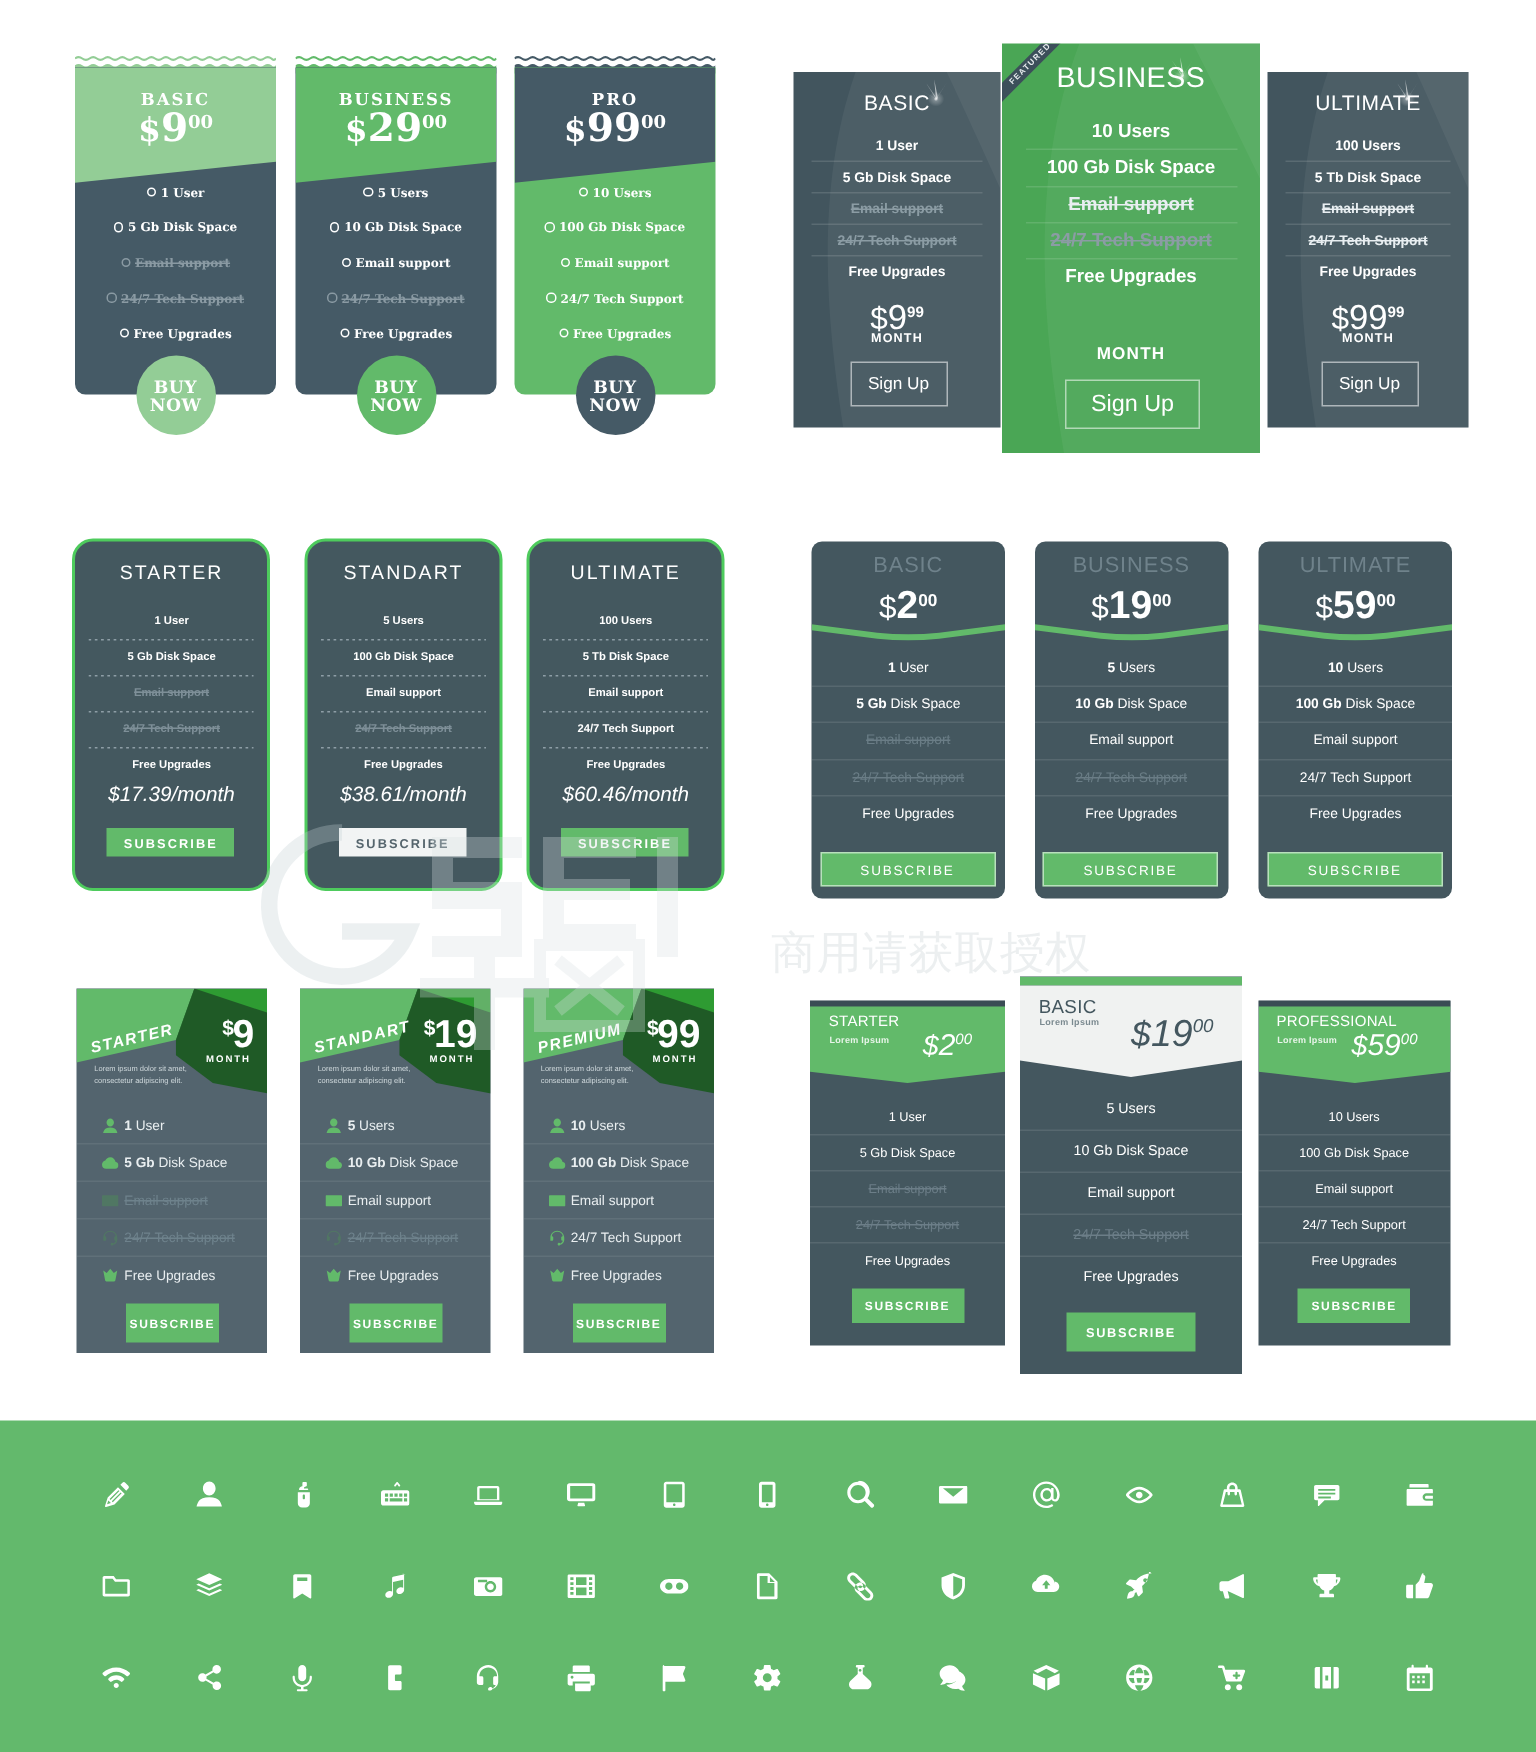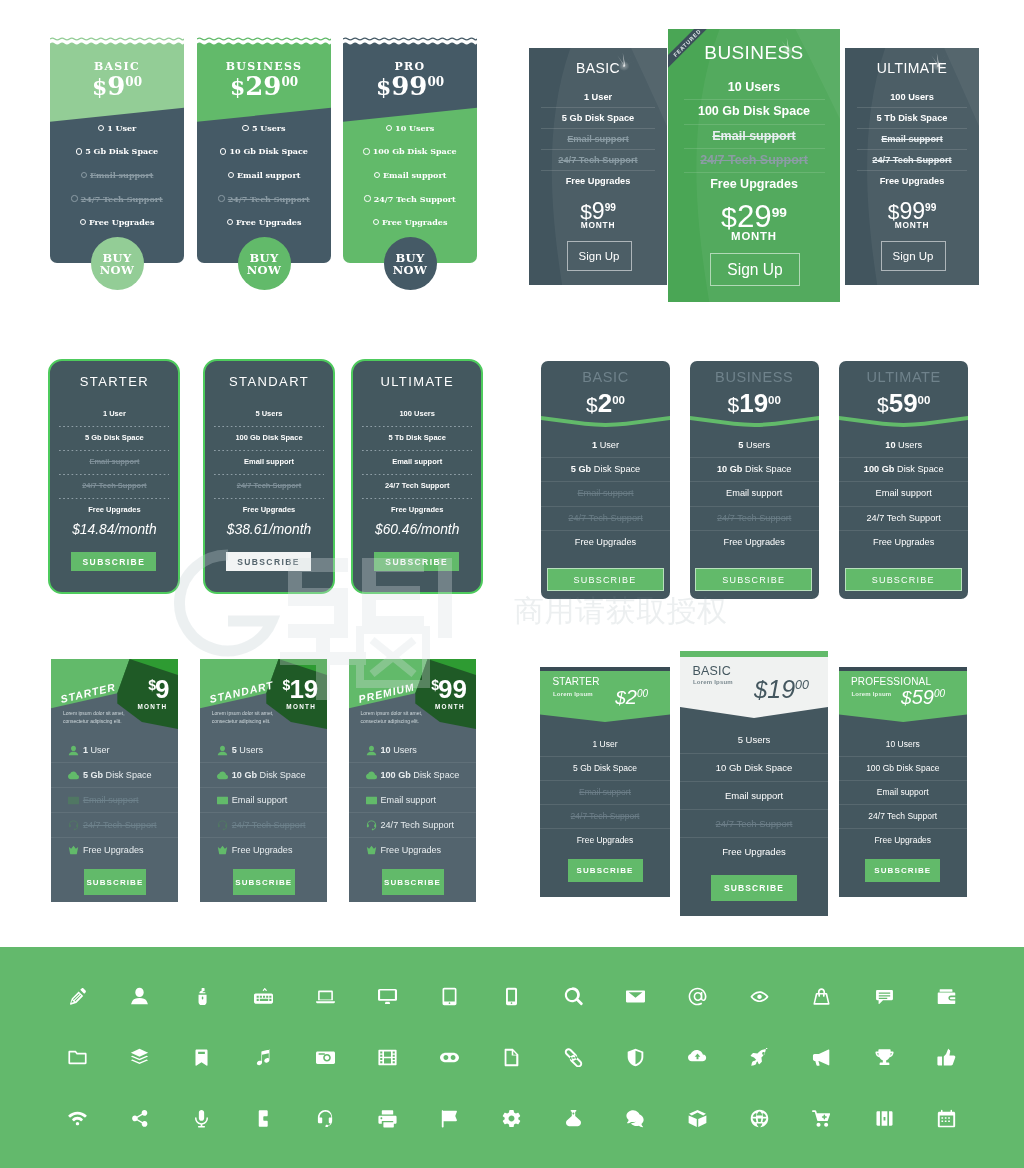--- a/index.html
+++ b/index.html
@@ -125,21 +125,21 @@
           <div class="s3-feat">1 User</div>
           <div class="s3-dot"></div>
           <div class="s3-feat">5 Gb Disk Space</div>
           <div class="s3-dot"></div>
           <div class="s3-feat off">Email support</div>
           <div class="s3-dot"></div>
           <div class="s3-feat off">24/7 Tech Support</div>
           <div class="s3-dot"></div>
           <div class="s3-feat">Free Upgrades</div>
         </div>
-        <div class="s3-price" style="top:161px">$14.84/month</div>
+        <div class="s3-price" style="top:161px">$17.39/month</div>
         <div class="s3-btn" style="left:21px;top:191px;width:85px;height:19px;background:#62ba6a;color:#fff;">SUBSCRIBE</div>
       </div>
       <div class="s3-card" style="left: 203px; top: 359px;">
         <div class="s3-title">STANDART</div>
         <div class="s3-feats">
           <div class="s3-feat">5 Users</div>
           <div class="s3-dot"></div>
           <div class="s3-feat">100 Gb Disk Space</div>
           <div class="s3-dot"></div>
           <div class="s3-feat">Email support</div>
@@ -752,21 +752,20 @@
           <div class="s2-feat" style="height:23.3px;line-height:23.3px;font-size:12.540000000000001px">10 Users</div>
           <div class="s2-div" style="margin:0 15.5px"></div>
           <div class="s2-feat" style="height:23.3px;line-height:23.3px;font-size:12.540000000000001px">100 Gb Disk Space</div>
           <div class="s2-div" style="margin:0 15.5px"></div>
           <div class="s2-feat offw" style="height:23.3px;line-height:23.3px;font-size:12.540000000000001px">Email support</div>
           <div class="s2-div" style="margin:0 15.5px"></div>
           <div class="s2-feat off" style="height:23.3px;line-height:23.3px;font-size:12.540000000000001px">24/7 Tech Support</div>
           <div class="s2-div" style="margin:0 15.5px"></div>
           <div class="s2-feat" style="height:23.3px;line-height:23.3px;font-size:12.540000000000001px">Free Upgrades</div>
         </div>
-        <div class="s2-price" style="top:172px"><span class="cur" style="font-size:28.5px">$</span><span class="amt" style="font-size:31.349999999999998px">29</span><span class="cts" style="font-size:13.68px;top:-10.450000000000001px">99</span></div>
         <div class="s2-month" style="top:201px;font-size:11.4px">MONTH</div>
         <div class="s2-btn" style="left:42.0px;top:224px;width:88px;height:31px;font-size:15.579999999999998px">Sign Up</div>
       </div>
       <div class="s2-card" style="left: 845px; top: 48px; width: 134px; height: 237px; background: rgb(66, 85, 94); z-index: 1;">
         <svg class="s2-glow" viewBox="0 0 134 237" preserveAspectRatio="none">
           <path d="M40.2 0 L134 0 L134 237 L32.2 237 C21.4 165.9 13.4 78.2 40.2 0 Z" fill="#ffffff" opacity="0.055"></path>
           <path d="M99.2 0 L134 0 L134 78.2 C120.6 47.4 109.9 23.7 99.2 0 Z" fill="#ffffff" opacity="0.05"></path>
         </svg>
         <div class="s2-title" style="top:12px;font-size:14px;letter-spacing:0.4px">ULTIMATE</div>
         <svg class="s2-sparkle" width="30" height="30" style="left:78px;top:3px" viewBox="0 0 30 30">
@@ -931,15 +930,15 @@
       </g>
       <g fill="none" stroke="#d9e1e3" stroke-width="8">
         <path d="M250 130h66v54h-66z"></path>
         <path d="M262 140 L304 174 M304 140 L262 174"></path>
       </g>
       <g fill="#d9e1e3">
           <path d="M170 152h86v13h-86z"></path>
           <path d="M206 130h14v70h-14z"></path>
         </g>
     </svg>
-    <div class="wm-text" style="left:514px;top:591px">商用请获取授权</div>
+    <div class="wm-text" style="left:514px;top:615px">商用请获取授权</div>
   </div>
 </div>
 
 </body></html>

